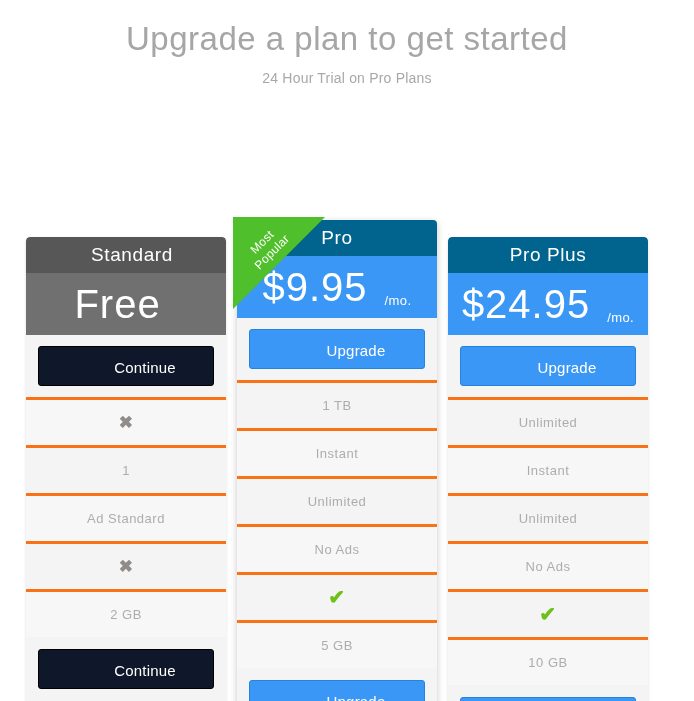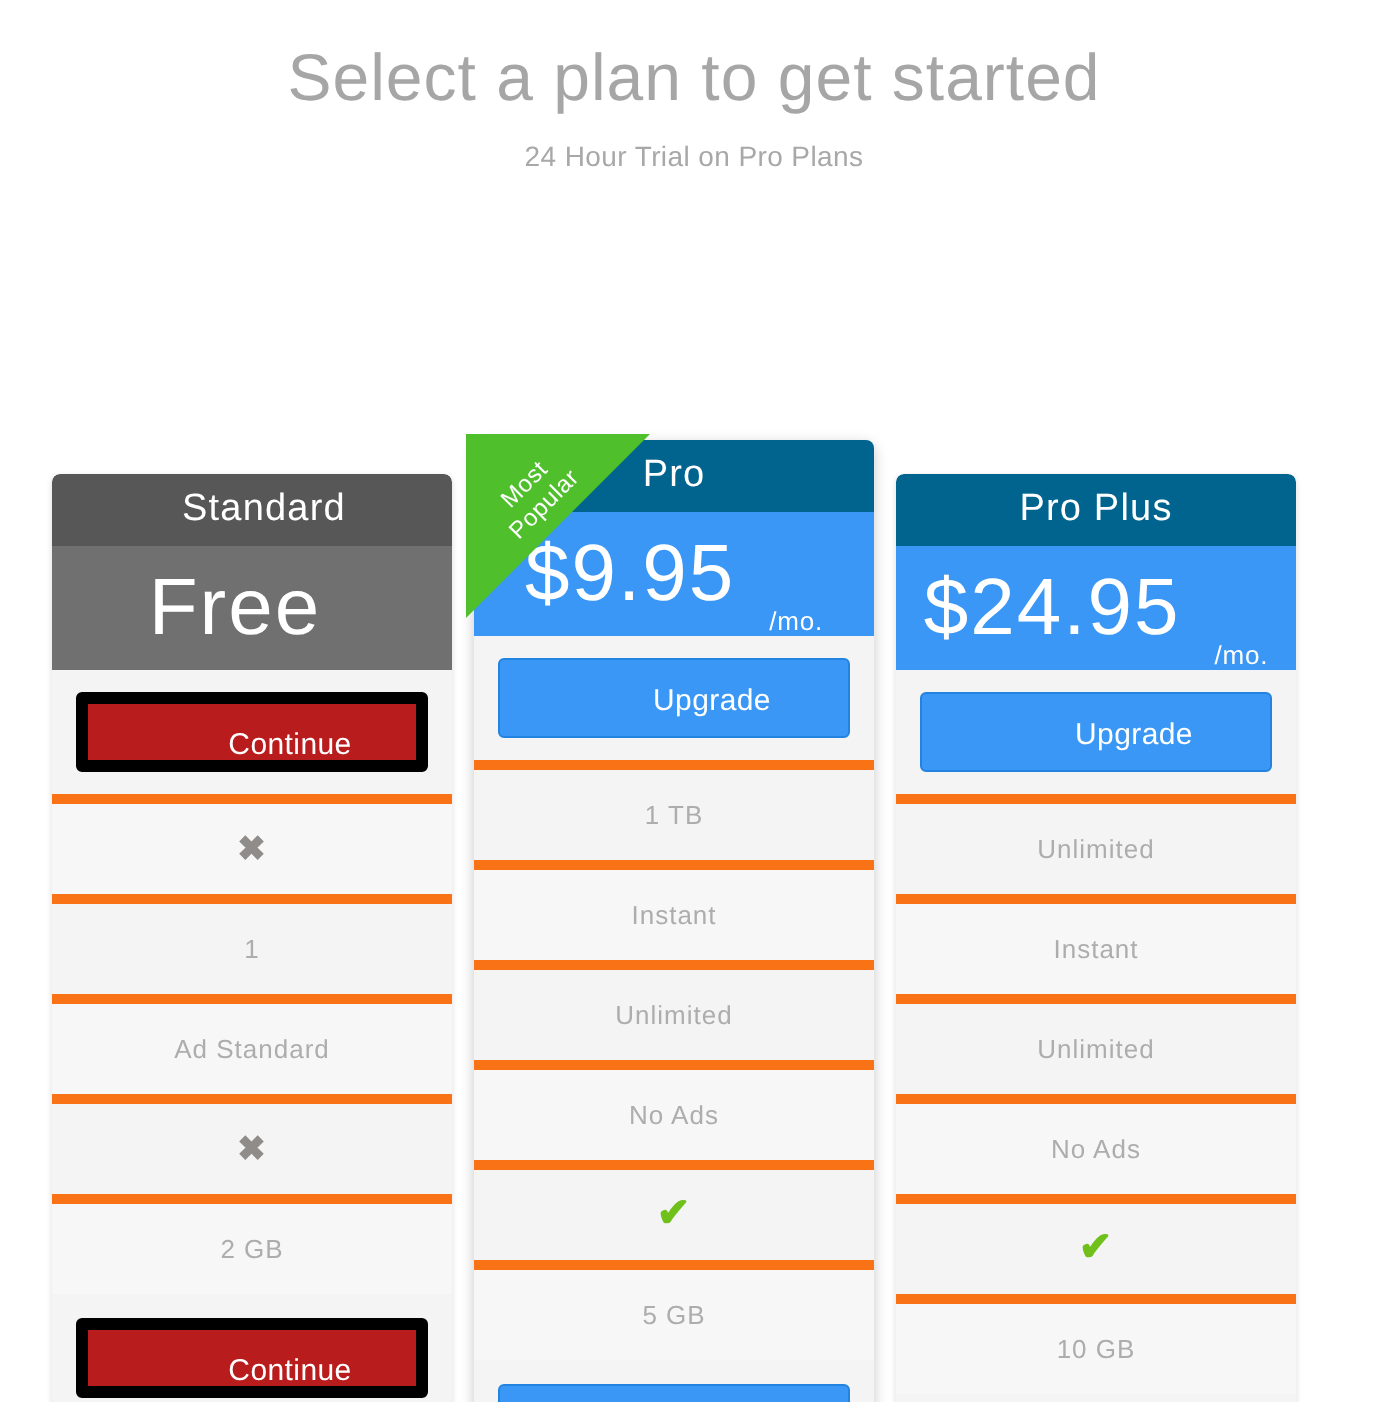--- a/index.html
+++ b/index.html
@@ -95,20 +95,21 @@
   .price-amount {
     font-size: 40px;
     font-weight: 300;
     letter-spacing: 1px;
     line-height: 1;
   }
   .price-period {
     font-size: 13px;
     font-weight: 300;
     align-self: flex-end;
+    padding-bottom: 10px;
     margin-left: 17px;
     letter-spacing: 0.4px;
   }
 
   .cta-wrap {
     padding: 11px 12px;
     background: #f4f4f4;
   }
   .cta-wrap-bottom {
     padding: 12px 12px 14px 12px;
@@ -124,38 +125,38 @@
     font-weight: 400;
     color: #ffffff;
     border: none;
     border-radius: 3px;
     cursor: pointer;
     font-family: "Liberation Sans", sans-serif;
     letter-spacing: 0.2px;
     padding-left: 44px;
   }
   .cta-gray {
-    background: #b91c1c;
-    border: 6px solid #000000;
+    background: #0f172a;
+    border: 1px solid #000000;
   }
   .cta-blue {
     background: #3b97f5;
     border: 1px solid #2383e0;
   }
 
   .features {
     background: #f4f4f4;
   }
   .feature-row {
     height: 45px;
     line-height: 45px;
     text-align: center;
     font-size: 13px;
     color: #adadad;
-    border-top: 5px solid #f97316;
+    border-top: 3px solid #f97316;
     letter-spacing: 0.5px;
     background: #f4f4f4;
   }
   .feature-row.alt {
     background: #f7f7f7;
   }
 
   .icon-x {
     color: #8f8c8a;
     font-size: 17px;
@@ -196,21 +197,21 @@
     color: #ffffff;
     font-size: 12px;
     line-height: 14px;
     letter-spacing: 0.3px;
   }
 </style>
 </head>
 <body>
 
 <div class="page-header">
-  <h1 class="page-title">Select a plan to get started</h1>
+  <h1 class="page-title">Upgrade a plan to get started</h1>
   <p class="page-subtitle">24 Hour Trial on Pro Plans</p>
 </div>
 
 <div class="plans">
 
   <div class="plan plan-standard">
     <div class="plan-inner">
       <div class="plan-head head-gray">Standard</div>
       <div class="plan-price price-gray">
         <span class="price-amount">Free</span>

